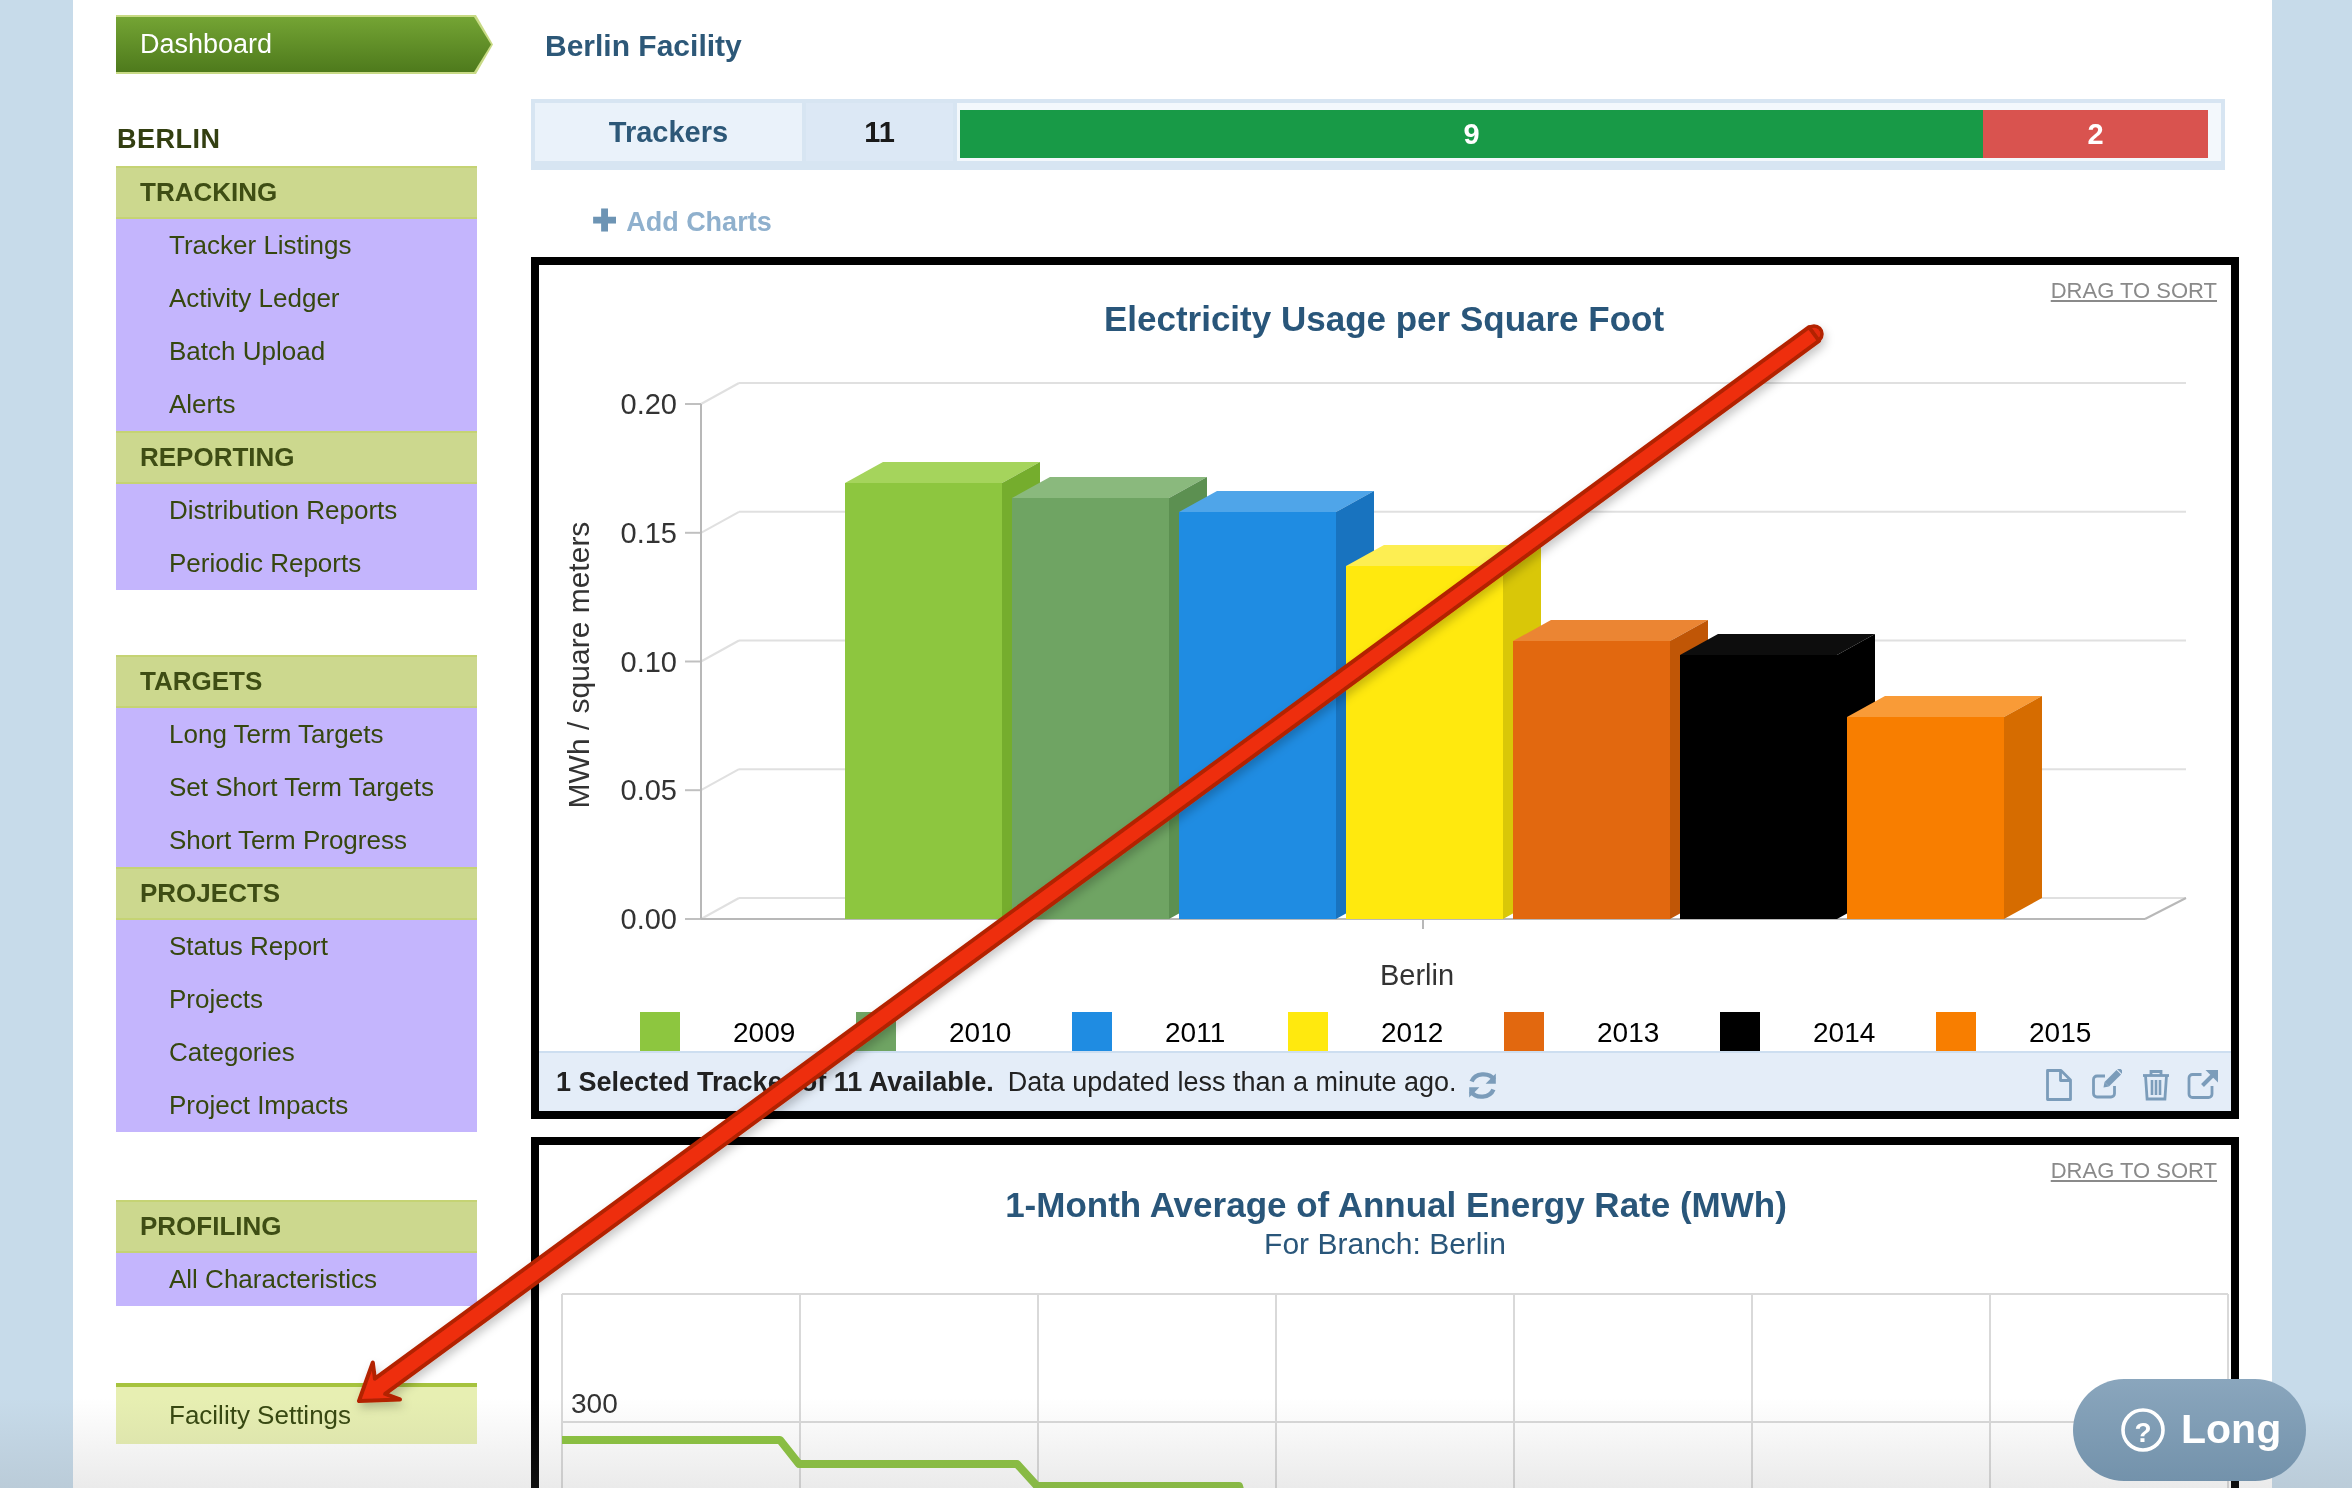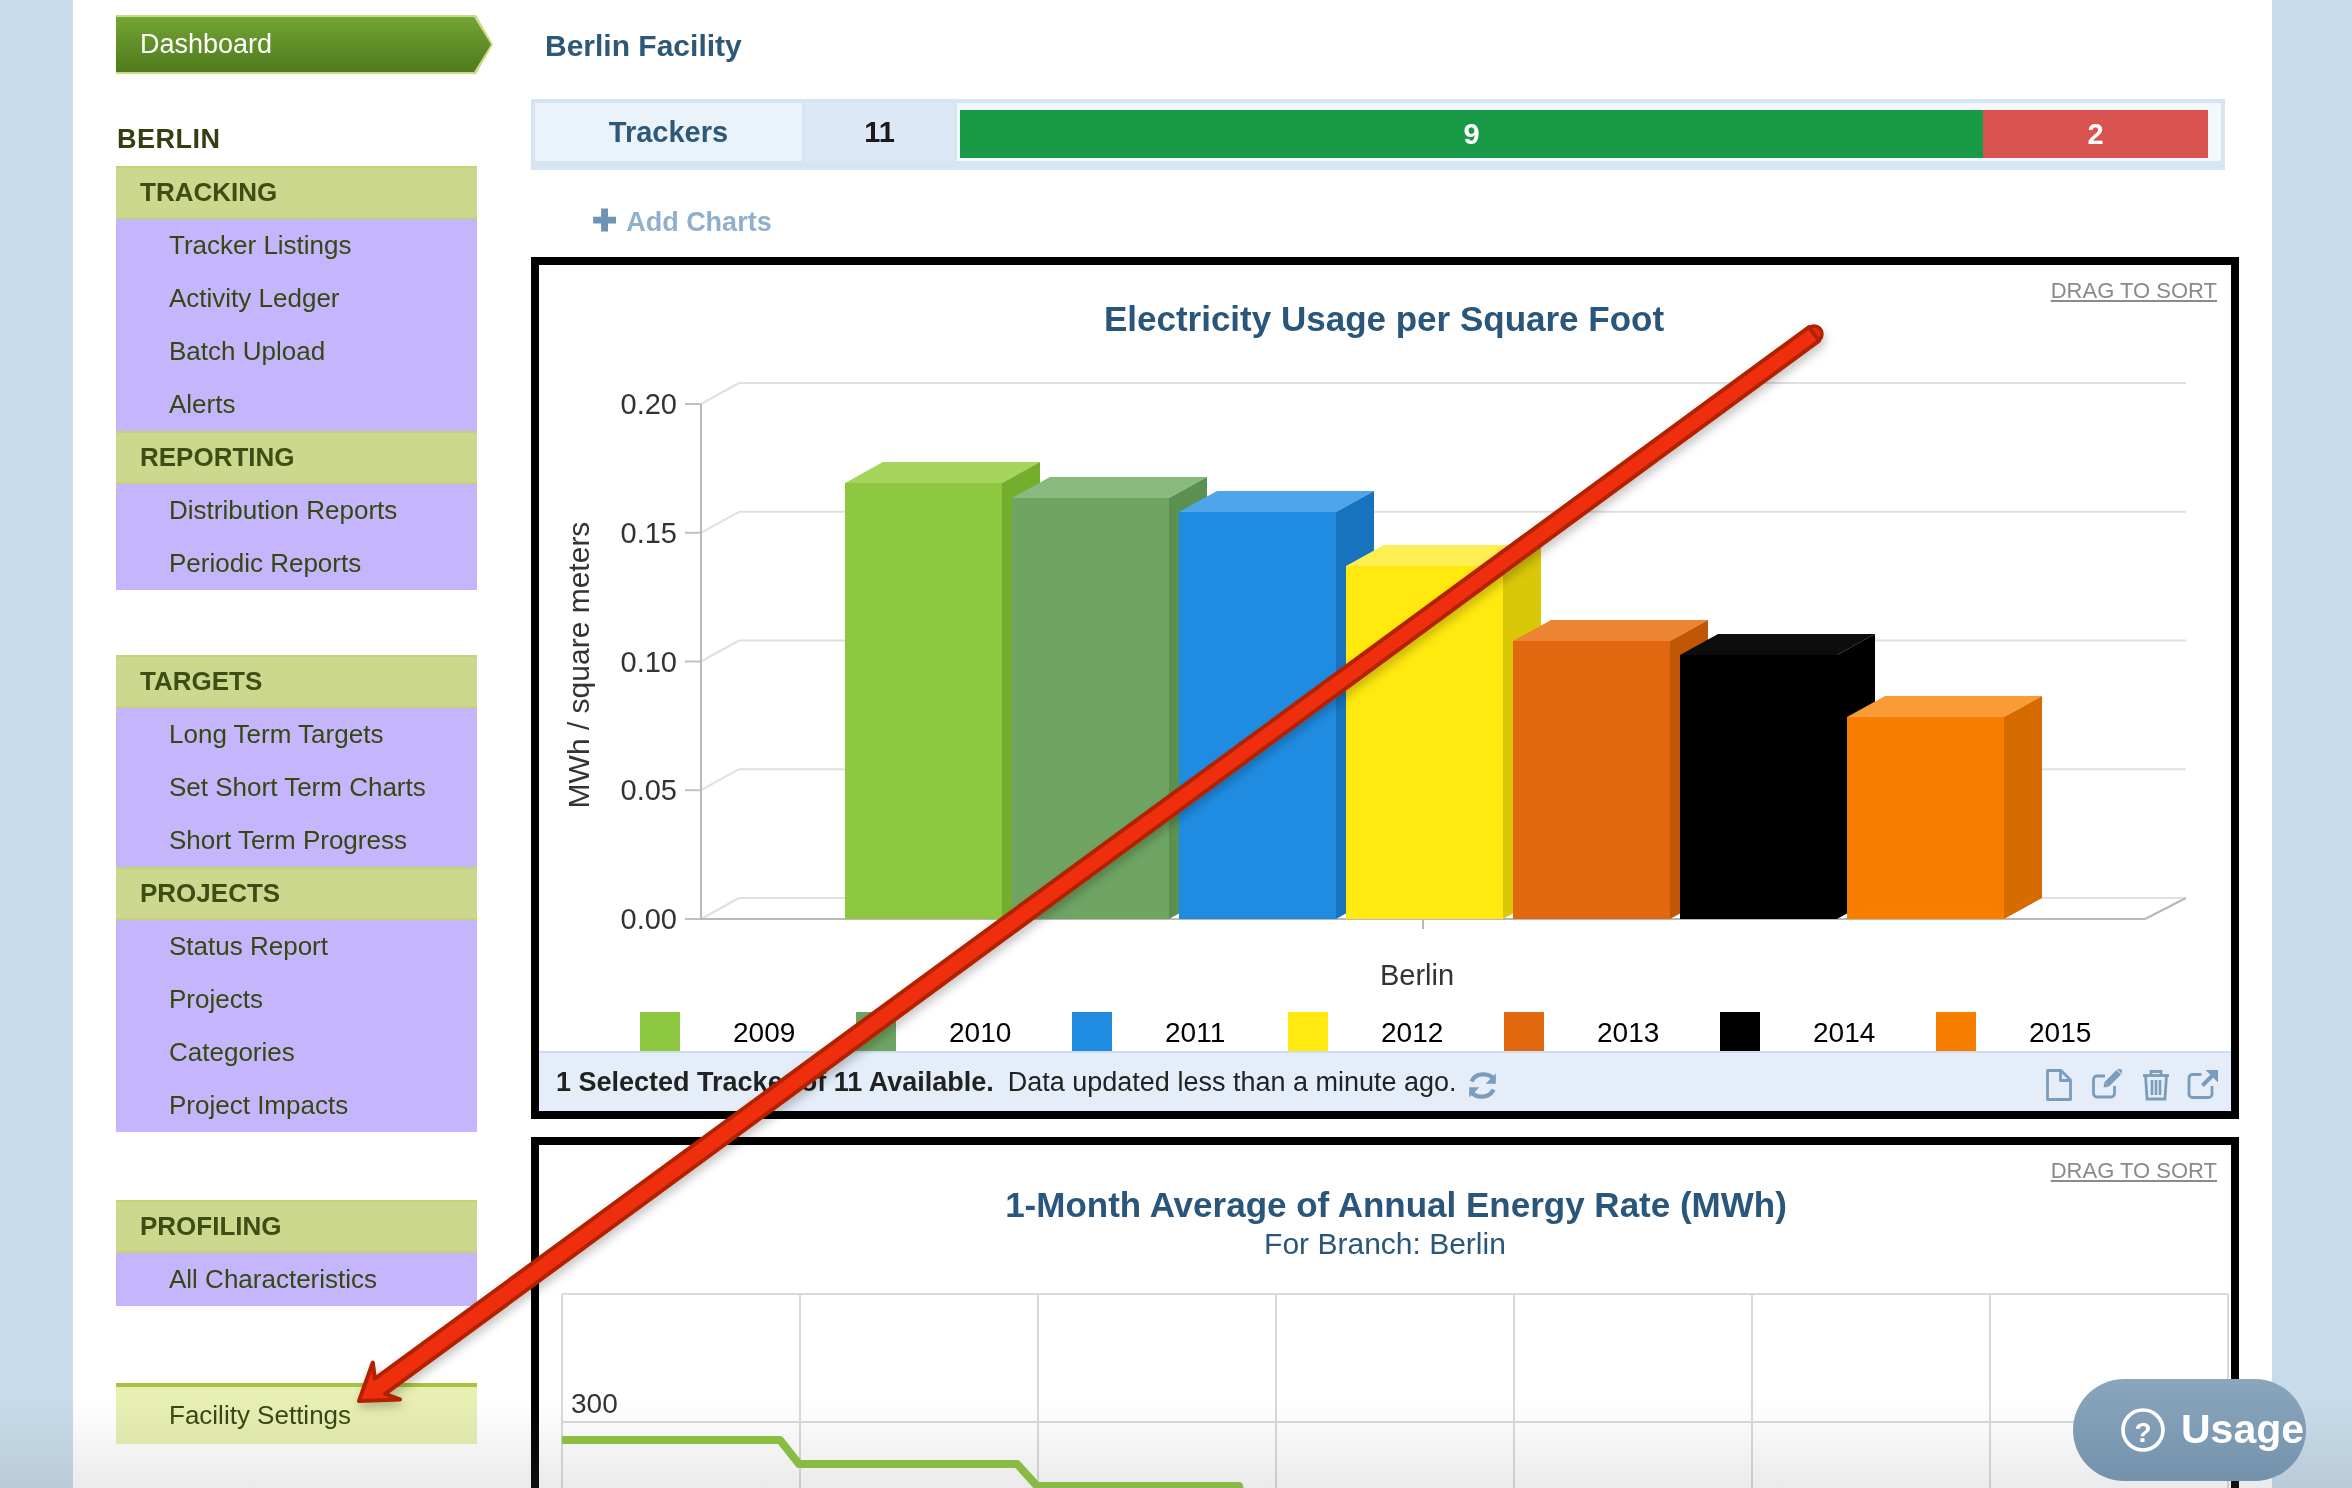--- a/index.html
+++ b/index.html
@@ -68,21 +68,21 @@
     <div class="mitem">Activity Ledger</div>
     <div class="mitem">Batch Upload</div>
     <div class="mitem">Alerts</div>
     <div class="mhdr">REPORTING</div>
     <div class="mitem">Distribution Reports</div>
     <div class="mitem">Periodic Reports</div>
   </div>
 <div class="mblock" id="blockB">
     <div class="mhdr">TARGETS</div>
     <div class="mitem">Long Term Targets</div>
-    <div class="mitem">Set Short Term Charts</div>
+    <div class="mitem">Set Short Term Targets</div>
     <div class="mitem">Short Term Progress</div>
     <div class="mhdr">PROJECTS</div>
     <div class="mitem">Status Report</div>
     <div class="mitem">Projects</div>
     <div class="mitem">Categories</div>
     <div class="mitem">Project Impacts</div>
   </div>
 <div class="mblock" id="blockC">
     <div class="mhdr">PROFILING</div>
     <div class="mitem">All Characteristics</div>
@@ -222,21 +222,21 @@
 </svg>
 </div>
 
 <div id="fade"></div>
 
 <div id="help">
   <svg style="position:absolute;left:47px;top:28px" width="46" height="46" viewBox="0 0 46 46">
     <circle cx="23" cy="23" r="20" fill="none" stroke="#fff" stroke-width="3.6"></circle>
     <text x="23" y="25" font-size="28" font-weight="bold" fill="#fff" text-anchor="middle" dominant-baseline="central">?</text>
   </svg>
-  <div class="htxt">Usage</div>
+  <div class="htxt">Long</div>
 </div>
 
 <svg id="arrow" width="2352" height="1488" viewBox="0 0 2352 1488">
 <g filter="url(#ashadow)">
 <circle cx="1814" cy="334" r="8" fill="#e32c0c" stroke="#b32406" stroke-width="3.5"></circle>
 <polygon points="1809.0,327.1 374.9,1378.7 372.8,1362.4 359,1401 400.0,1399.4 385.1,1393.9 1819.0,340.9" fill="#ee2f0e" stroke="#b32406" stroke-width="4" stroke-linejoin="round"></polygon>
 </g>
 <defs>
       <filter id="ashadow" x="-5%" y="-5%" width="110%" height="110%">
 <feDropShadow dx="2" dy="5" stdDeviation="5" flood-color="#000" flood-opacity="0.22"></feDropShadow>

